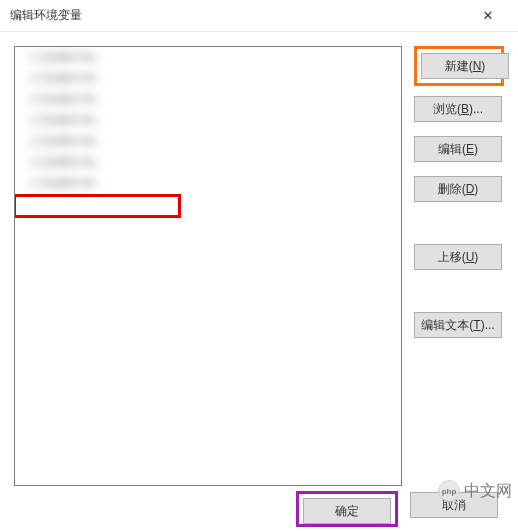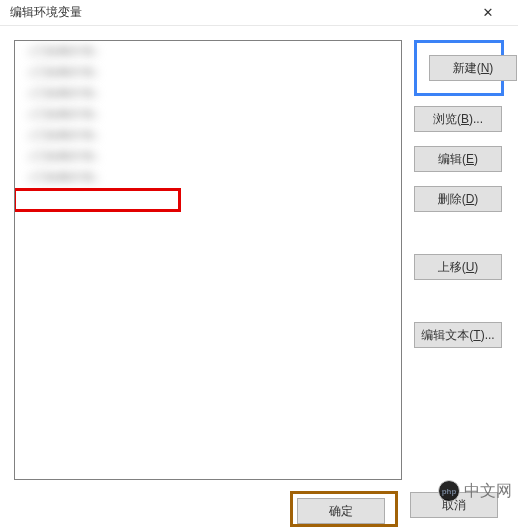--- a/index.html
+++ b/index.html
@@ -16,21 +16,21 @@
       overflow: hidden;
     }
     .dialog {
       width: 518px;
       height: 532px;
       background: #ffffff;
       display: flex;
       flex-direction: column;
     }
     .titlebar {
-      height: 26px;
+      height: 32px;
       display: flex;
       align-items: center;
       padding: 0 10px;
       border-bottom: 1px solid #e8e8e8;
     }
     .titlebar-title {
       flex: 1;
       color: #333;
       font-size: 12px;
     }
@@ -101,62 +101,62 @@
       display: flex;
       align-items: center;
       justify-content: center;
       margin-bottom: 14px;
     }
     .btn u {
       text-decoration: underline;
     }
     .spacer-large { height: 28px; }
     .redbox-btn {
-      border: 3px solid #3b82f6;
-      padding: 12px;
+      border: 3px solid #f97316;
+      padding: 4px;
       margin-bottom: 10px;
       display: inline-block;
     }
     .redbox-btn .btn {
       margin-bottom: 0;
     }
     .bottom-bar {
       height: 46px;
       display: flex;
       justify-content: flex-end;
       align-items: center;
       padding: 0 20px;
       gap: 12px;
       position: relative;
     }
     .bottom-bar .btn {
       margin-bottom: 8px;
     }
     .redbox-ok {
-      border: 3px solid #a16207;
-      padding: 4px 10px 0 4px;
+      border: 3px solid #a21caf;
+      padding: 4px 4px 0 4px;
       display: inline-block;
       margin-left: 12px;
     }
     .redbox-ok .btn { margin-bottom: 0; }
     .watermark {
       position: absolute;
       right: 6px;
       bottom: 30px;
       display: flex;
       align-items: center;
       gap: 4px;
       opacity: 0.85;
       pointer-events: none;
     }
     .watermark-logo {
       width: 22px;
       height: 22px;
       border-radius: 50%;
-      background: #000000;
+      background: #e5e5e5;
       border: 1px solid #ccc;
       display: flex;
       align-items: center;
       justify-content: center;
       font-size: 8px;
       font-weight: bold;
       color: #5b6b82;
       margin-left: 12px;
     }
     .watermark-text {

